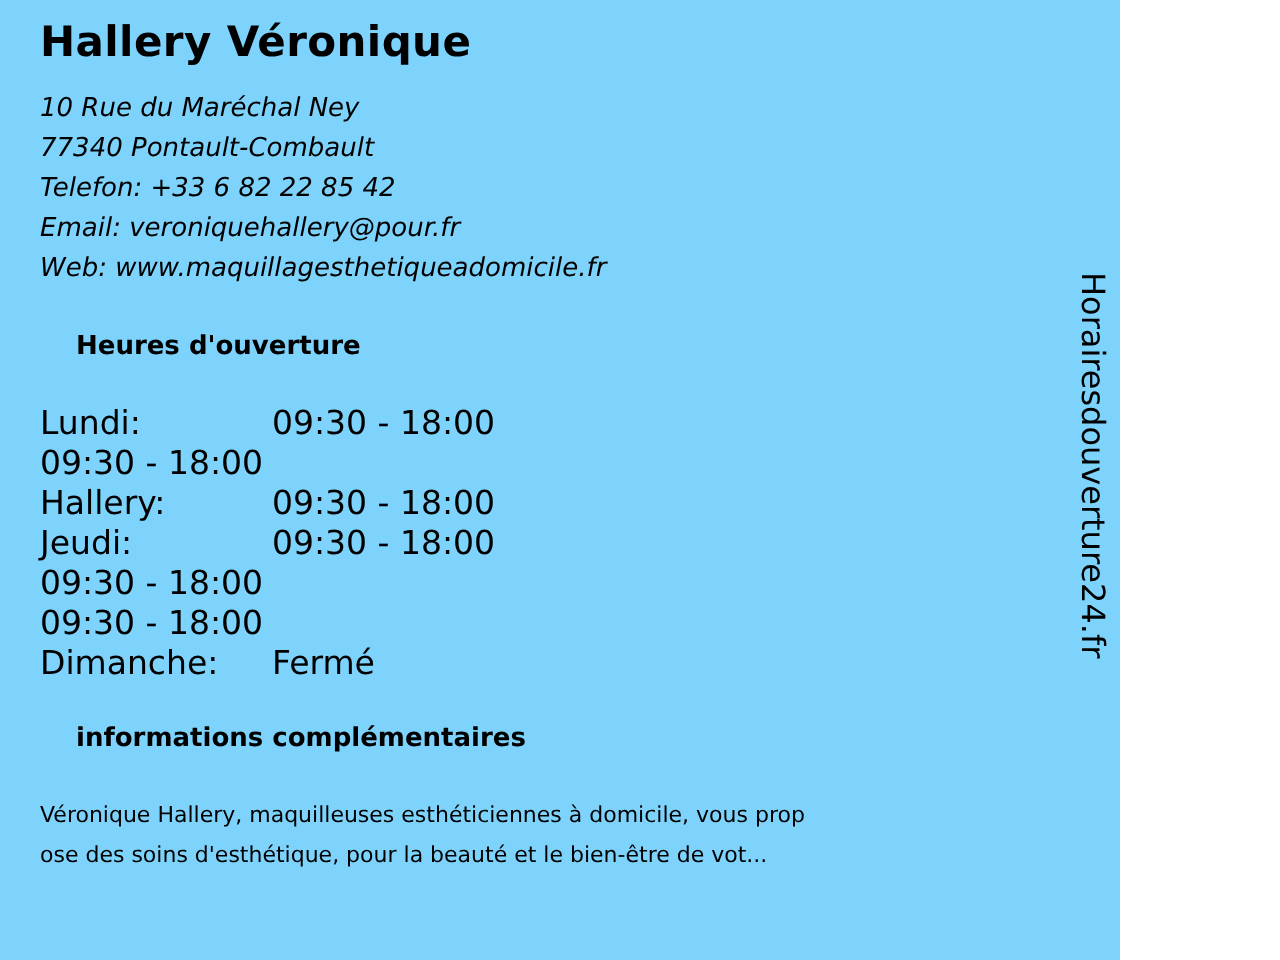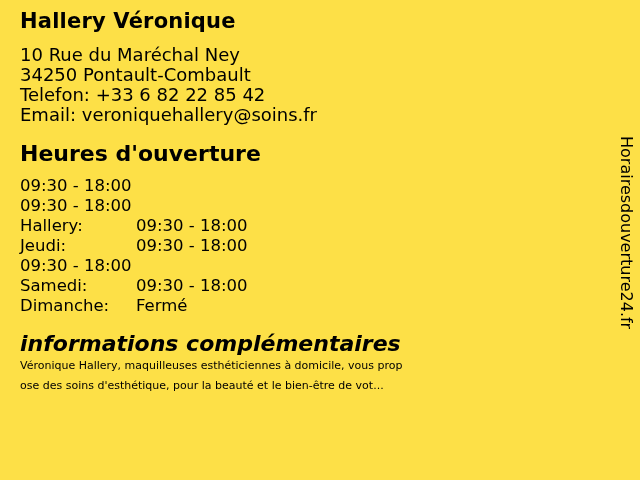--- a/index.html
+++ b/index.html
@@ -4,46 +4,47 @@
 <style>
   html, body {
     margin: 0;
     padding: 0;
     background: #ffffff;
     font-family: "DejaVu Sans", sans-serif;
     color: #000000;
   }
   .page {
     position: relative;
-    width: 640px;
+    width: 560px;
     height: 480px;
-    background: #fde047;
+    background: #7dd3fc;
     overflow: hidden;
   }
   .content {
     padding: 11px 0 0 20px;
   }
   .business-name {
     margin: 0;
     font-size: 21px;
     font-weight: bold;
     line-height: 21px;
     letter-spacing: 0.2px;
   }
   .contact-block {
     margin-top: 13px;
-    font-size: 18px;
+    font-size: 13px;
     line-height: 20px;
+    font-style: italic;
   }
   .contact-line {
     white-space: nowrap;
   }
   .section-heading {
-    margin: 0;
-    font-size: 22px;
+    margin: 18px;
+    font-size: 13px;
     font-weight: bold;
     line-height: 21px;
   }
   .hours-heading {
     margin-top: 18px;
   }
   .hours-table {
     margin-top: 12px;
     font-size: 16.5px;
     line-height: 20px;
@@ -54,21 +55,20 @@
   .hours-day {
     display: inline-block;
     width: 116px;
     flex: 0 0 116px;
   }
   .hours-time {
     display: inline-block;
   }
   .info-heading {
     margin-top: 17px;
-    font-style: italic;
   }
   .info-text {
     margin-top: 2px;
     font-size: 11px;
     line-height: 20px;
   }
   .info-line {
     white-space: nowrap;
   }
   .vertical-branding {
@@ -85,47 +85,48 @@
 </head>
 <body>
 
 <div class="page">
   <div class="content">
 
     <h1 class="business-name">Hallery Véronique</h1>
 
     <div class="contact-block">
       <div class="contact-line">10 Rue du Maréchal Ney</div>
-      <div class="contact-line">34250 Pontault-Combault</div>
+      <div class="contact-line">77340 Pontault-Combault</div>
       <div class="contact-line"><span>Telefon:</span> <span>+33 6 82 22 85 42</span></div>
-      <div class="contact-line"><span>Email:</span> <span>veroniquehallery@soins.fr</span></div>
+      <div class="contact-line"><span>Email:</span> <span>veroniquehallery@pour.fr</span></div>
+      <div class="contact-line"><span>Web:</span> <span>www.maquillagesthetiqueadomicile.fr</span></div>
     </div>
 
     <h2 class="section-heading hours-heading">Heures d'ouverture</h2>
 
     <div class="hours-table">
       <div class="hours-row">
+        <span class="hours-day">Lundi:</span>
         <span class="hours-time">09:30 - 18:00</span>
       </div>
       <div class="hours-row">
         <span class="hours-time">09:30 - 18:00</span>
       </div>
       <div class="hours-row">
         <span class="hours-day">Hallery:</span>
         <span class="hours-time">09:30 - 18:00</span>
       </div>
       <div class="hours-row">
         <span class="hours-day">Jeudi:</span>
         <span class="hours-time">09:30 - 18:00</span>
       </div>
       <div class="hours-row">
         <span class="hours-time">09:30 - 18:00</span>
       </div>
       <div class="hours-row">
-        <span class="hours-day">Samedi:</span>
         <span class="hours-time">09:30 - 18:00</span>
       </div>
       <div class="hours-row">
         <span class="hours-day">Dimanche:</span>
         <span class="hours-time">Fermé</span>
       </div>
     </div>
 
     <h2 class="section-heading info-heading">informations complémentaires</h2>
 

